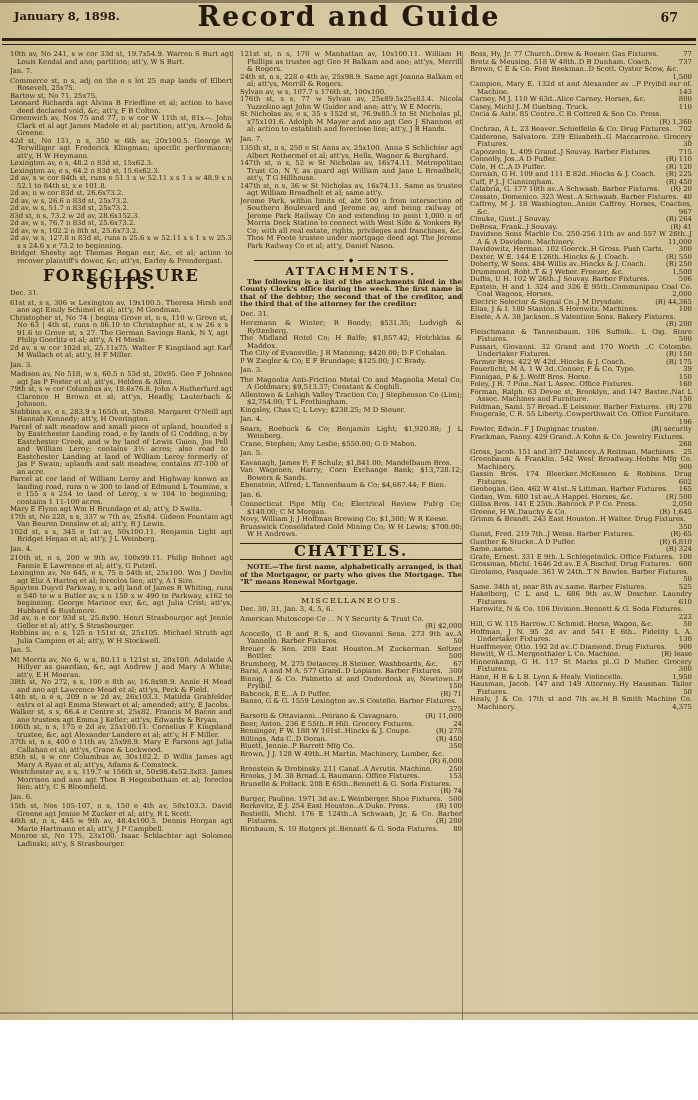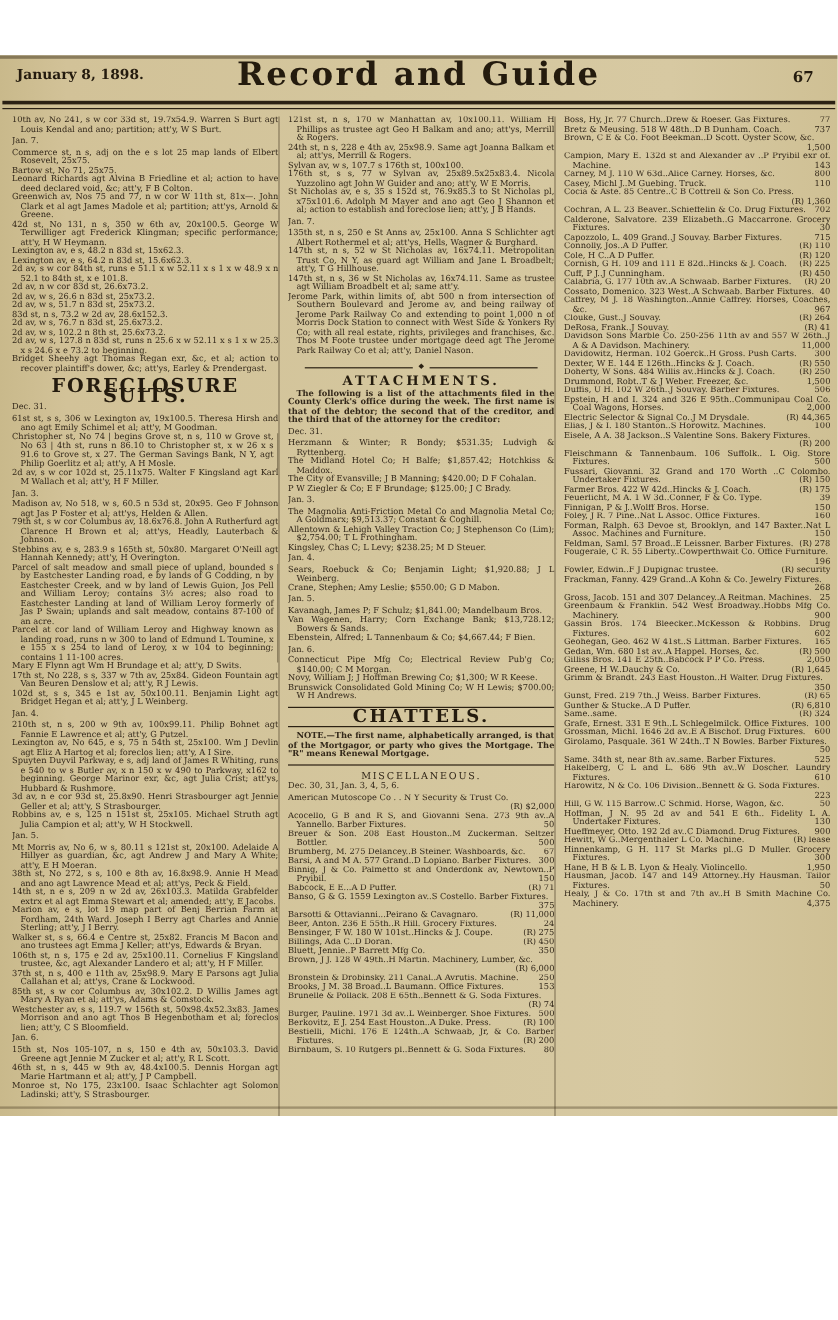--- a/index.html
+++ b/index.html
@@ -1,21 +1,20 @@
 <!DOCTYPE html>
 <html><head>
 <meta charset="utf-8">
 <style>
   html,body{margin:0;padding:0;}
   .page{
-    position:relative;width:698px;height:884px;overflow:hidden;
+    position:relative;width:698px;height:1020px;overflow:hidden;
     background:linear-gradient(90deg,#c9b98b 0%,#d2c298 8%,#d4c69d 45%,#d7c9a2 80%,#cfc094 100%);
     font-family:"DejaVu Serif","Liberation Serif",serif;
     color:#33281a;
-    margin-top:46px;
   }
   .page:after{content:"";position:absolute;left:0;right:0;bottom:6px;height:2px;background:rgba(62,50,26,.35);}
   .page:before{content:"";position:absolute;left:0;right:0;top:0;height:3px;background:rgba(52,40,20,.45);}
   .header{position:relative;height:38px;}
   .masthead{position:absolute;left:0;right:0;top:1px;margin:0;text-align:center;
     font-size:27px;font-weight:700;letter-spacing:2px;color:#241b0e;font-family:"DejaVu Serif",serif;}
   .hdate{position:absolute;left:14px;top:9px;font-size:11.5px;font-weight:700;color:#241b0e;}
   .hpage{position:absolute;right:20px;top:10px;font-size:12.5px;font-weight:700;color:#241b0e;}
   .rule-thick{height:3px;background:#2b2113;margin:0 2px;}
   .rule-thin{height:1px;background:#2b2113;margin:3px 2px 0 2px;}
@@ -86,21 +85,20 @@
         <div class="dateline">Jan. 4.</div>
         <div class="entry">210th st, n s, 200 w 9th av, 100x99.11.  Philip Bohnet agt Fannie E Lawrence et al; att'y, G Putzel.</div>
         <div class="entry">Lexington av, No 645, e s, 75 n 54th st, 25x100.  Wm J Devlin agt Eliz A Hartog et al; foreclos lien; att'y, A I Sire.</div>
         <div class="entry">Spuyten Duyvil Parkway, e s, adj land of James R Whiting, runs e 540 to w s Butler av, x n 150 x w 490 to Parkway, x162 to beginning.  George Marinor exr, &amp;c, agt Julia Crist; att'ys, Hubbard &amp; Rushmore.</div>
         <div class="entry">3d av, n e cor 93d st, 25.8x90.  Henri Strasbourger agt Jennie Geller et al; att'y, S Strasbourger.</div>
         <div class="entry">Robbins av, e s, 125 n 151st st, 25x105.  Michael Struth agt Julia Campion et al; att'y, W H Stockwell.</div>
         <div class="dateline">Jan. 5.</div>
         <div class="entry">Mt Morris av, No 6, w s, 80.11 s 121st st, 20x100.  Adelaide A Hillyer as guardian, &amp;c, agt Andrew J and Mary A White; att'y, E H Moeran.</div>
         <div class="entry">38th st, No 272, s s, 100 e 8th av, 16.8x98.9.  Annie H Mead and ano agt Lawrence Mead et al; att'ys, Peck &amp; Field.</div>
         <div class="entry">14th st, n e s, 209 n w 2d av, 26x103.3.  Matilda Grabfelder extrx et al agt Emma Stewart et al; amended; att'y, E Jacobs.</div>
-        <div class="entry">Marion av, e s, lot 19 map part of Benj Berrian Farm at Fordham, 24th Ward.  Joseph I Berry agt Charles and Annie Sterling; att'y, J I Berry.</div>
         <div class="entry">Walker st, s s, 66.4 e Centre st, 25x82.  Francis M Bacon and ano trustees agt Emma J Keller; att'ys, Edwards &amp; Bryan.</div>
         <div class="entry">106th st, n s, 175 e 2d av, 25x100.11.  Cornelius F Kingsland trustee, &amp;c, agt Alexander Landero et al; att'y, H F Miller.</div>
         <div class="entry">37th st, n s, 400 e 11th av, 25x98.9.  Mary E Parsons agt Julia Callahan et al; att'ys, Crane &amp; Lockwood.</div>
         <div class="entry">85th st, s w cor Columbus av, 30x102.2.  D Willis James agt Mary A Ryan et al; att'ys, Adams &amp; Comstock.</div>
         <div class="entry">Westchester av, s s, 119.7 w 156th st, 50x98.4x52.3x83.  James Morrison and ano agt Thos B Hegenbotham et al; foreclos lien; att'y, C S Bloomfield.</div>
         <div class="dateline">Jan. 6.</div>
         <div class="entry">15th st, Nos 105-107, n s, 150 e 4th av, 50x103.3.  David Greene agt Jennie M Zucker et al; att'y, R L Scott.</div>
         <div class="entry">46th st, n s, 445 w 9th av, 48.4x100.5.  Dennis Horgan agt Marie Hartmann et al; att'y, J P Campbell.</div>
         <div class="entry">Monroe st, No 175, 23x100.  Isaac Schlachter agt Solomon Ladinski; att'y, S Strasbourger.</div>
       </div>

